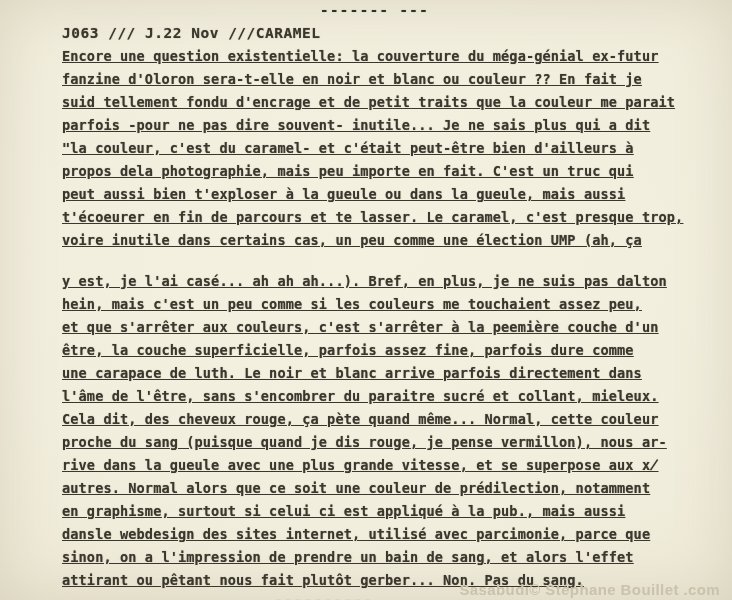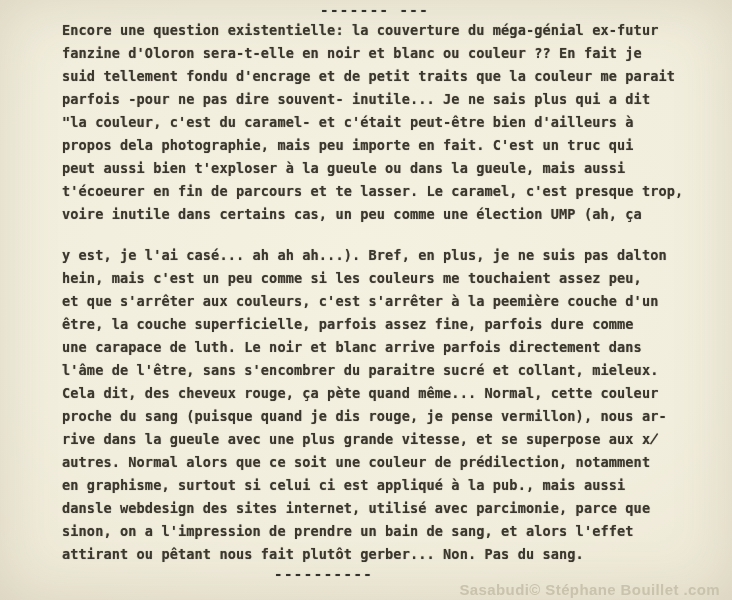--- a/index.html
+++ b/index.html
@@ -41,20 +41,21 @@
     line-height:22px;
     letter-spacing:0.5px;
   }
 
   .para {
     font-size:13.6px;
     line-height:23px;
     letter-spacing:0.1px;
     white-space:pre-line;
     margin:0;
+    text-decoration:underline;
   }
   .para-1 { margin-top:1px; }
   .para-2 { margin-top:18px; }
 
   .separator-dashes {
     margin:1px 0 0 212px;
     font-size:14px;
     line-height:14px;
     letter-spacing:1.5px;
     color:#32302a;
@@ -71,20 +72,21 @@
   }
 </style>
 </head>
 <body>
 
 <div class="paper">
   <div class="content">
 
     <div class="top-dashes typewriter">------- ---</div>
 
+    <div class="page-title typewriter">J063 /// J.22 Nov ///CARAMEL</div>
 
     <p class="para para-1 typewriter">Encore une question existentielle: la couverture du méga-génial ex-futur
 fanzine d'Oloron sera-t-elle en noir et blanc ou couleur ?? En fait je
 suid tellement fondu d'encrage et de petit traits que la couleur me parait
 parfois -pour ne pas dire souvent- inutile... Je ne sais plus qui a dit
 "la couleur, c'est du caramel- et c'était peut-être bien d'ailleurs à
 propos dela photographie, mais peu importe en fait. C'est un truc qui
 peut aussi bien t'exploser à la gueule ou dans la gueule, mais aussi
 t'écoeurer en fin de parcours et te lasser. Le caramel, c'est presque trop,
 voire inutile dans certains cas, un peu comme une élection UMP (ah, ça</p>

